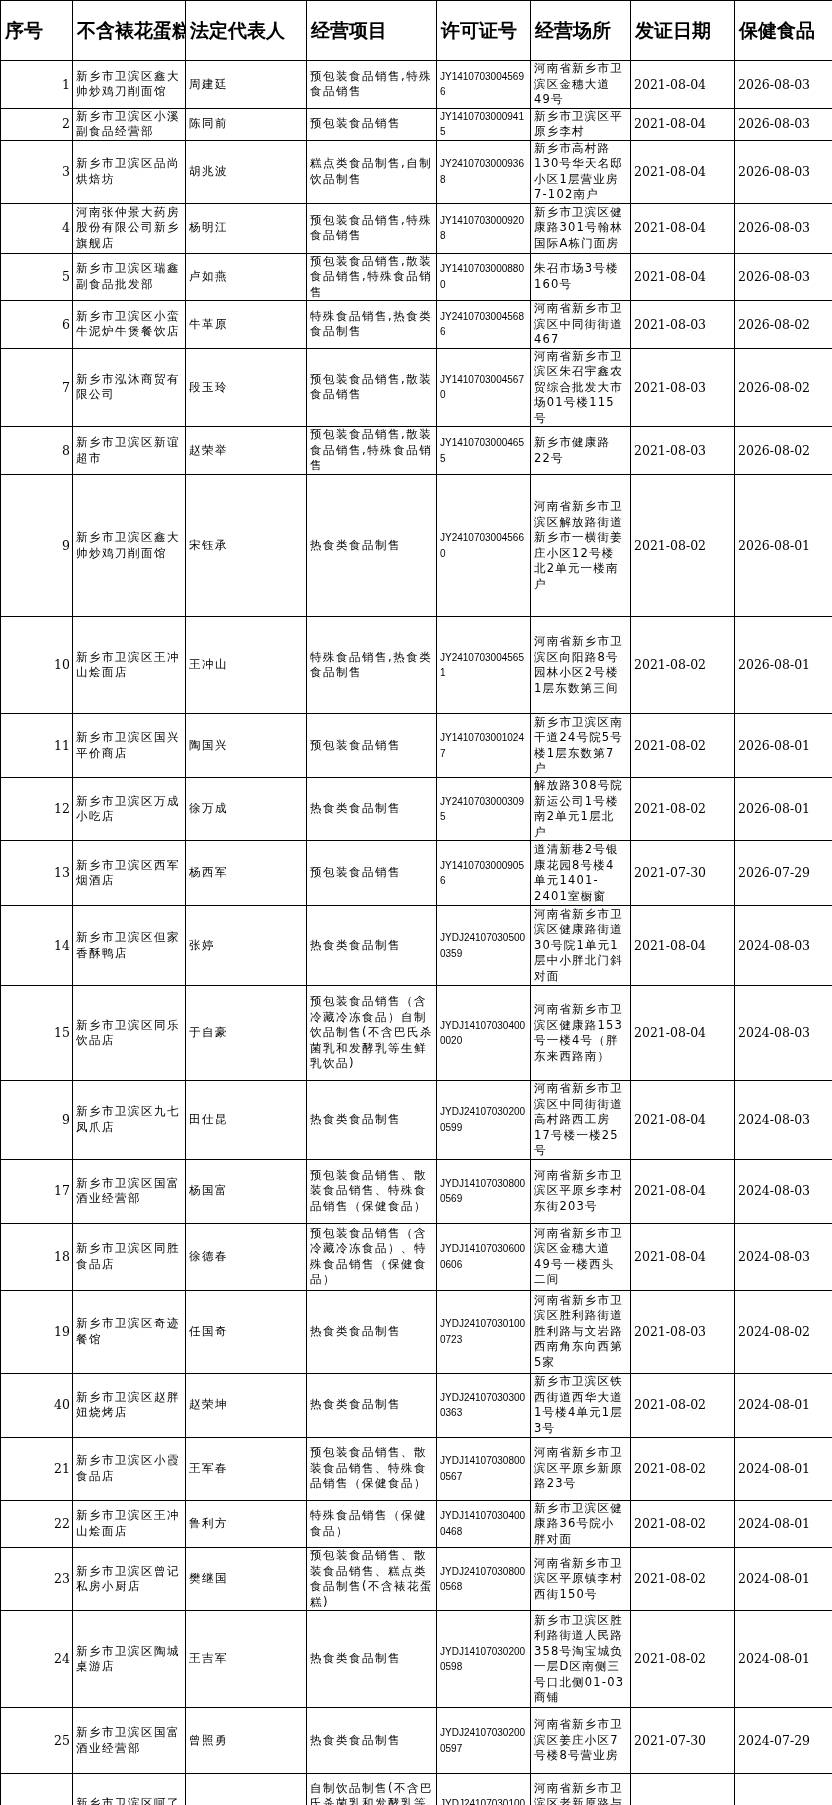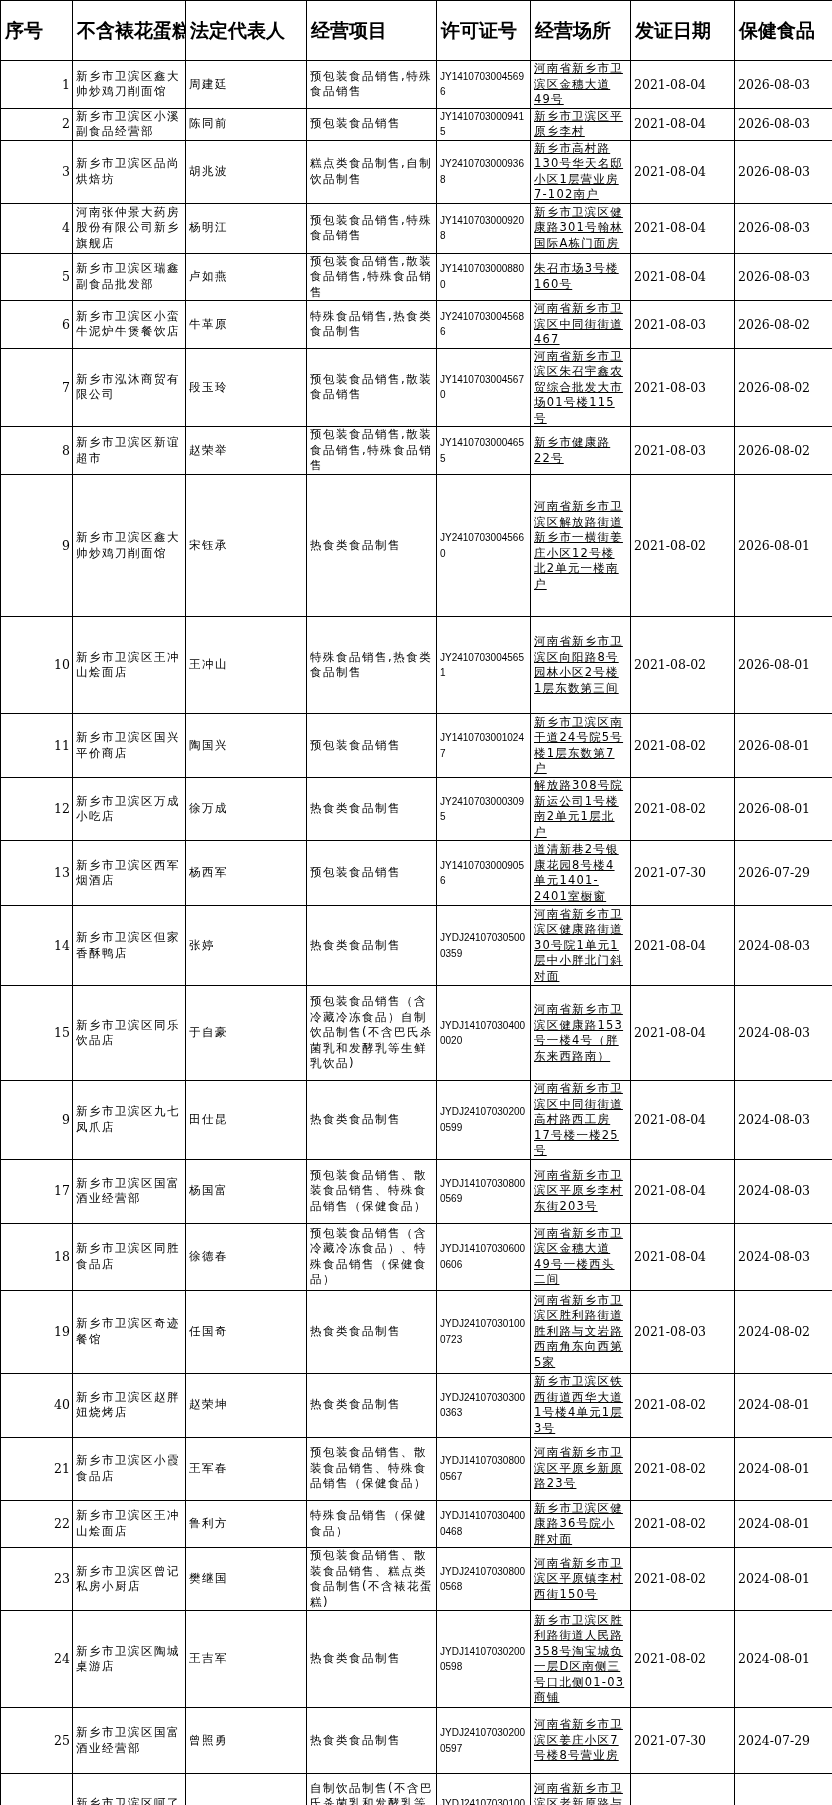--- a/index.html
+++ b/index.html
@@ -44,21 +44,21 @@
       font-size: 10px;
       letter-spacing: 0;
       word-break: break-all;
     }
     #tbl td.date {
       font-family: "DejaVu Serif", serif;
       font-size: 12.5px;
       letter-spacing: 0;
       white-space: nowrap;
     }
-    #tbl td.addr { letter-spacing: 1.2px; text-decoration: underline; }
+    #tbl td.addr { letter-spacing: 1.2px; }
   </style>
 </head>
 <body>
 
 <table id="tbl">
   <colgroup>
     <col style="width:72px">
     <col style="width:113px">
     <col style="width:121px">
     <col style="width:130px">

